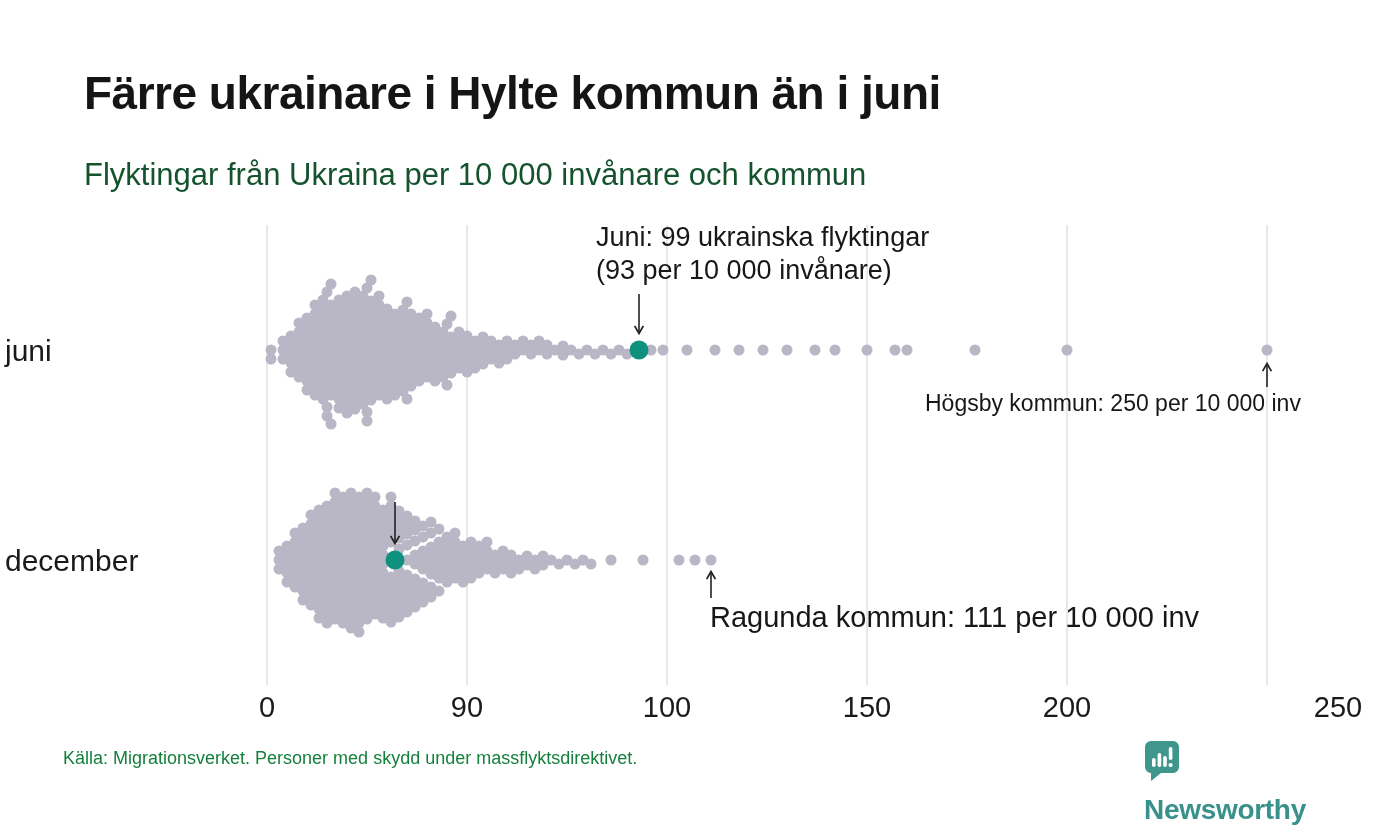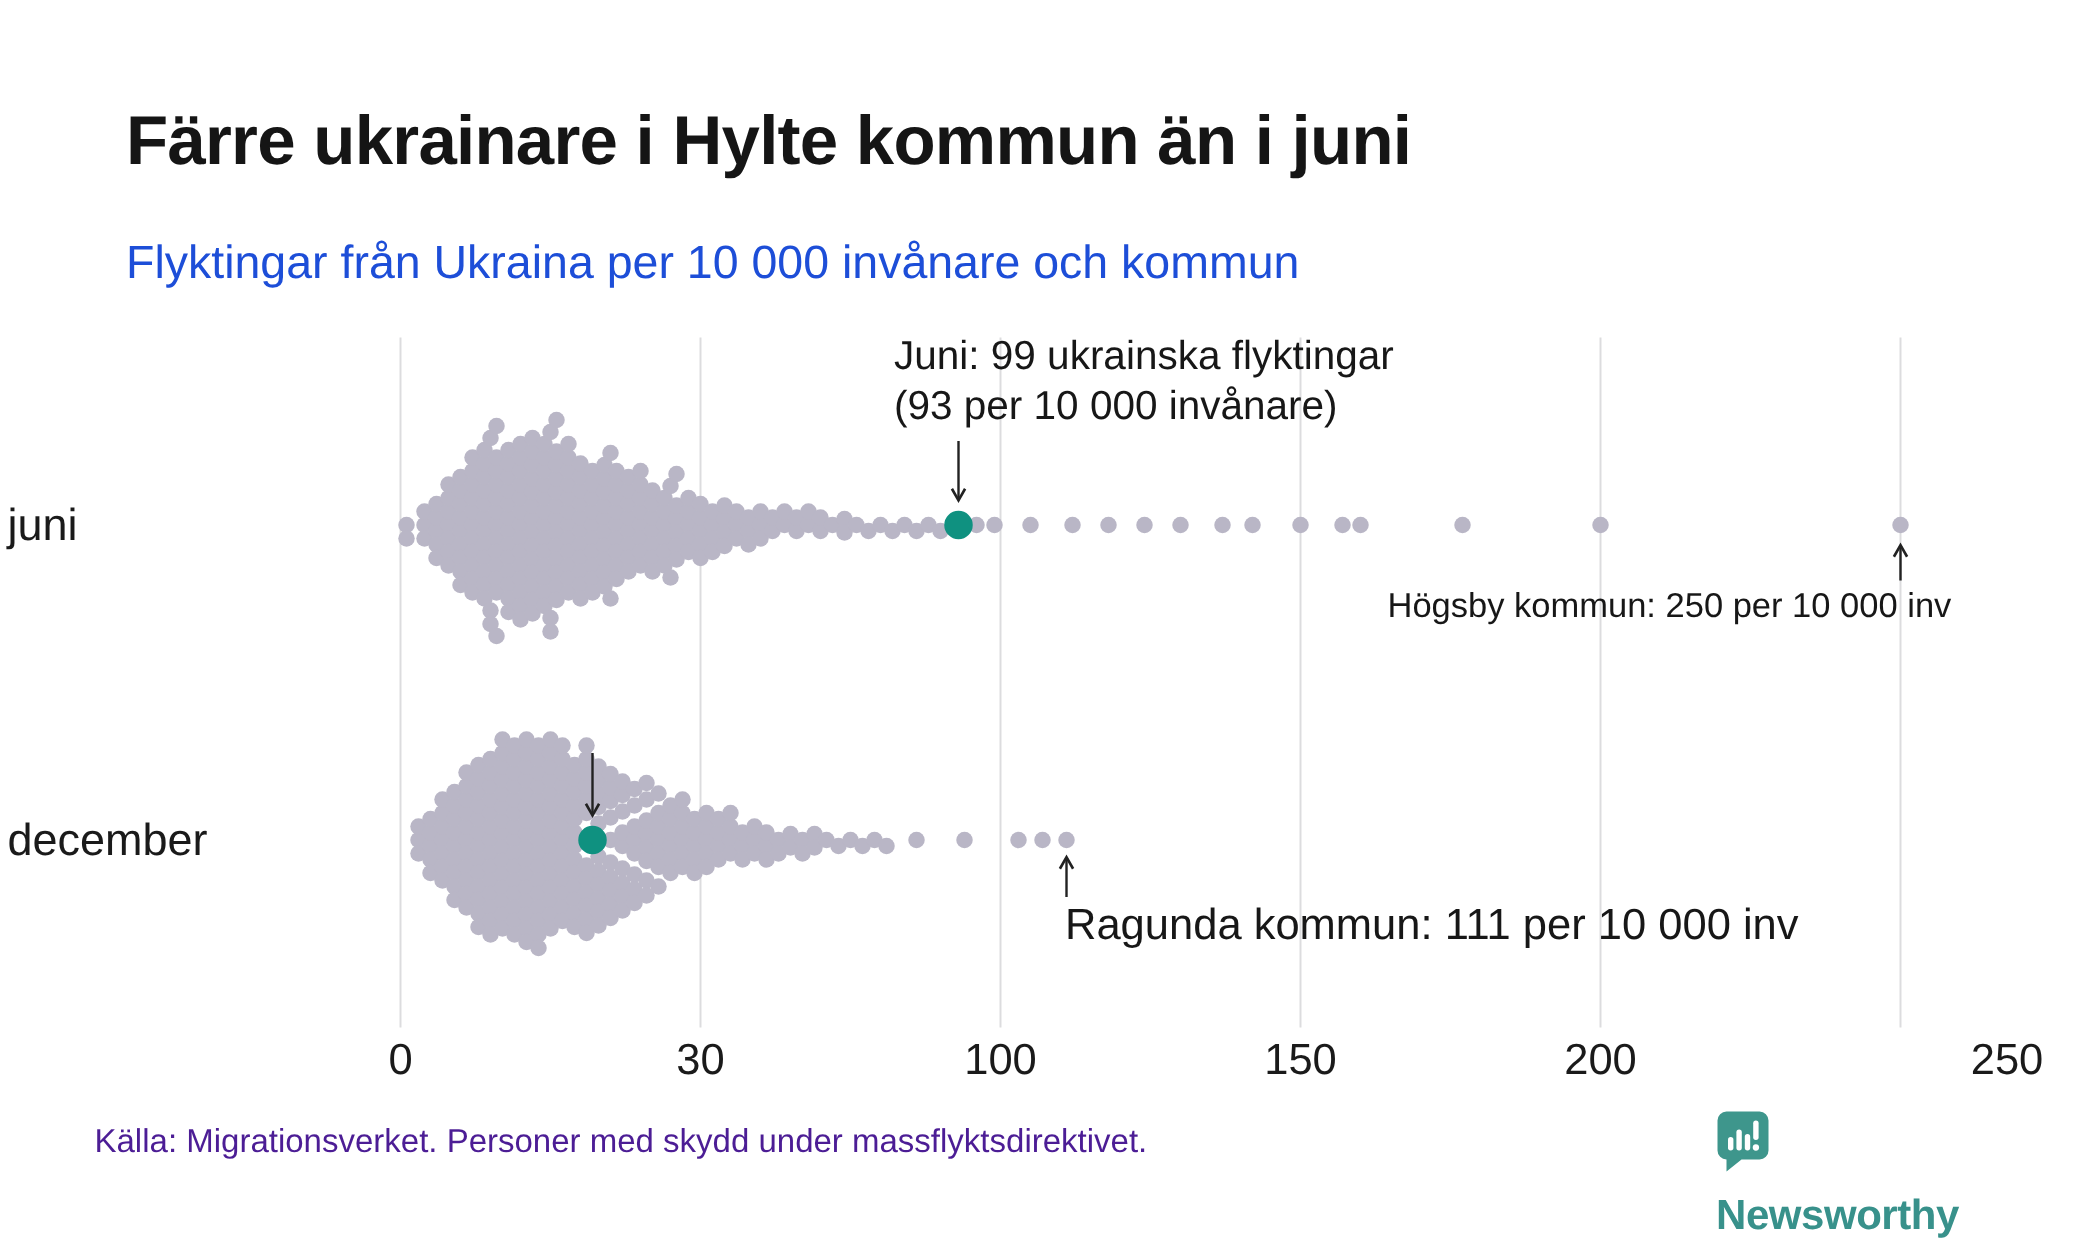--- a/index.html
+++ b/index.html
@@ -1,31 +1,31 @@
 <!DOCTYPE html>
 <html><head>
 <meta charset="utf-8">
 <style>
   html,body{margin:0;padding:0;background:#ffffff;}
   body{width:1400px;height:840px;overflow:hidden;font-family:"Liberation Sans","DejaVu Sans",sans-serif;color:#1a1a1a;}
   .canvas{position:relative;width:1318px;height:840px;background:#fff;}
   #plot{position:absolute;left:0;top:0;}
   .title{position:absolute;left:84px;top:66px;font-size:46px;font-weight:bold;color:#151515;letter-spacing:-0.5px;white-space:nowrap;}
-  .subtitle{position:absolute;left:84px;top:157px;font-size:31px;color:#1d4ed8;white-space:nowrap;}
+  .subtitle{position:absolute;left:84px;top:157px;font-size:31px;color:#14532d;white-space:nowrap;}
   .row-label{position:absolute;width:200px;left:5px;text-align:left;font-size:30px;color:#1a1a1a;}
   .row-label.r0{top:334px;}
   .row-label.r1{top:544px;}
   .ann{position:absolute;color:#171717;}
   .ann div{white-space:nowrap;}
   .ann-juni{left:596px;top:221px;font-size:27px;line-height:33px;}
   .ann-dec{left:356px;top:430px;font-size:27px;line-height:33px;}
   .ann-hogsby{left:925px;top:390px;font-size:23px;}
   .ann-ragunda{left:710px;top:601px;font-size:29px;}
   .x-tick{position:absolute;top:691px;transform:translateX(-50%);font-size:29px;color:#1a1a1a;}
-  .source{position:absolute;left:63px;top:748px;font-size:22px;color:#4c1d95;white-space:nowrap;}
+  .source{position:absolute;left:63px;top:748px;font-size:18px;color:#15803d;white-space:nowrap;}
   .brand{position:absolute;left:1144px;top:740px;display:flex;align-items:flex-start;gap:9px;flex-direction:column;}
   .brand-text{font-size:28px;font-weight:bold;color:#38918b;margin-top:3px;letter-spacing:-0.3px;}
 </style>
 </head>
 <body>
 
 <div class="canvas">
 
   <svg id="plot" width="1400" height="840">
     <defs>
@@ -650,21 +650,21 @@
   <div class="ann ann-hogsby">
     <div>Högsby kommun: 250 per 10 000 inv</div>
   </div>
 
   <div class="ann ann-ragunda">
     <div>Ragunda kommun: 111 per 10 000 inv</div>
   </div>
 
   <div id="xticks">
       <div class="x-tick" style="left: 267px;">0</div>
-      <div class="x-tick" style="left: 467px;">30</div>
+      <div class="x-tick" style="left: 467px;">90</div>
       <div class="x-tick" style="left: 667px;">100</div>
       <div class="x-tick" style="left: 867px;">150</div>
       <div class="x-tick" style="left: 1067px;">200</div>
       <div class="x-tick" style="left: 1338px;">250</div>
     </div>
 
   <div class="source">Källa: Migrationsverket. Personer med skydd under massflyktsdirektivet.</div>
 
   <div class="brand">
     <svg width="36" height="42" viewBox="0 0 36 42">

